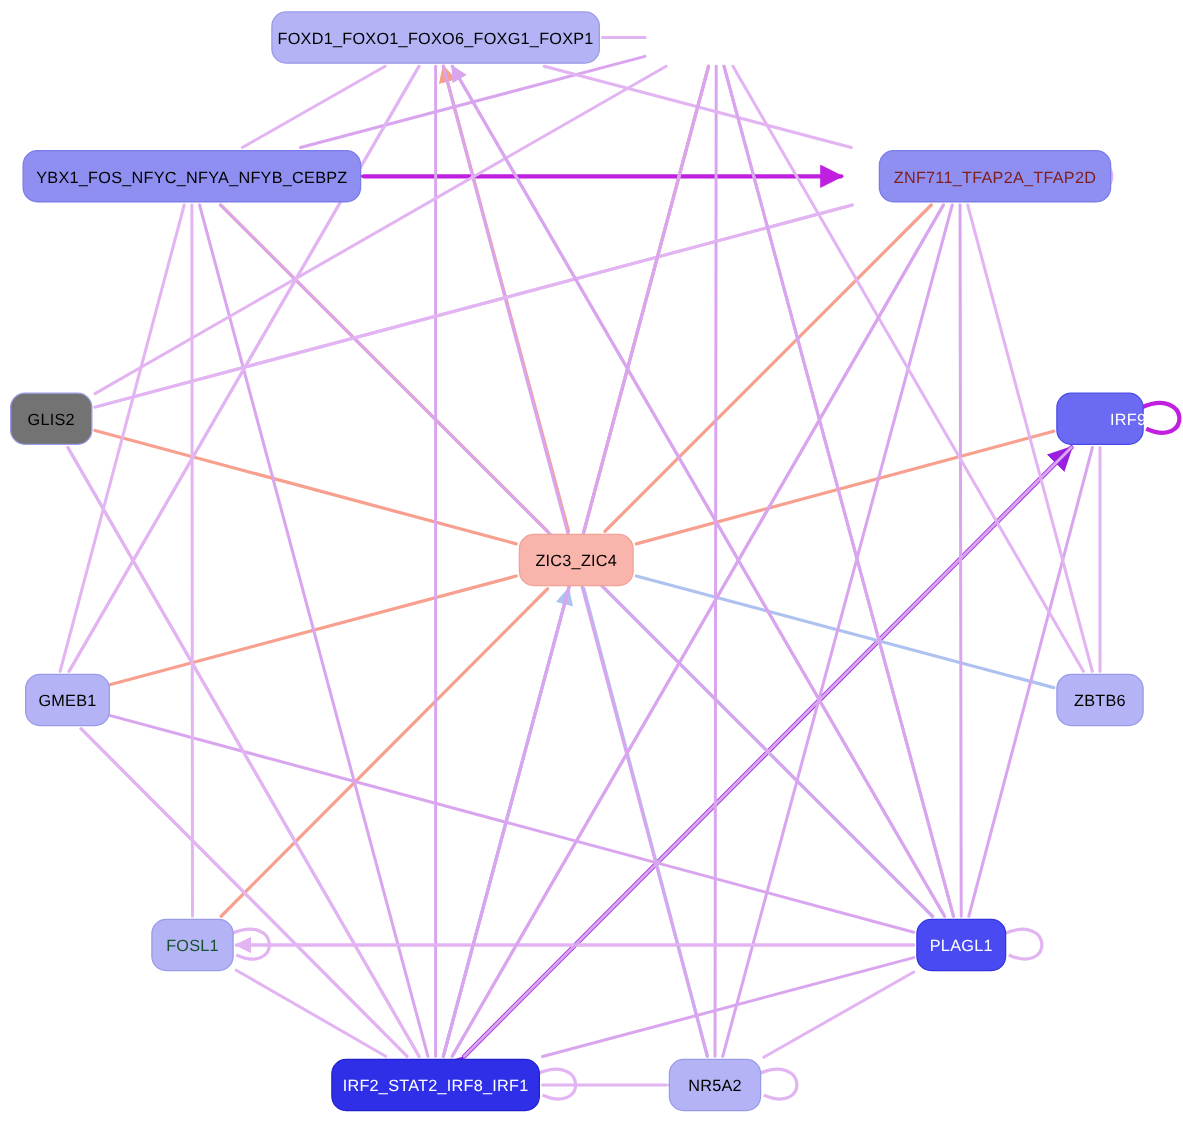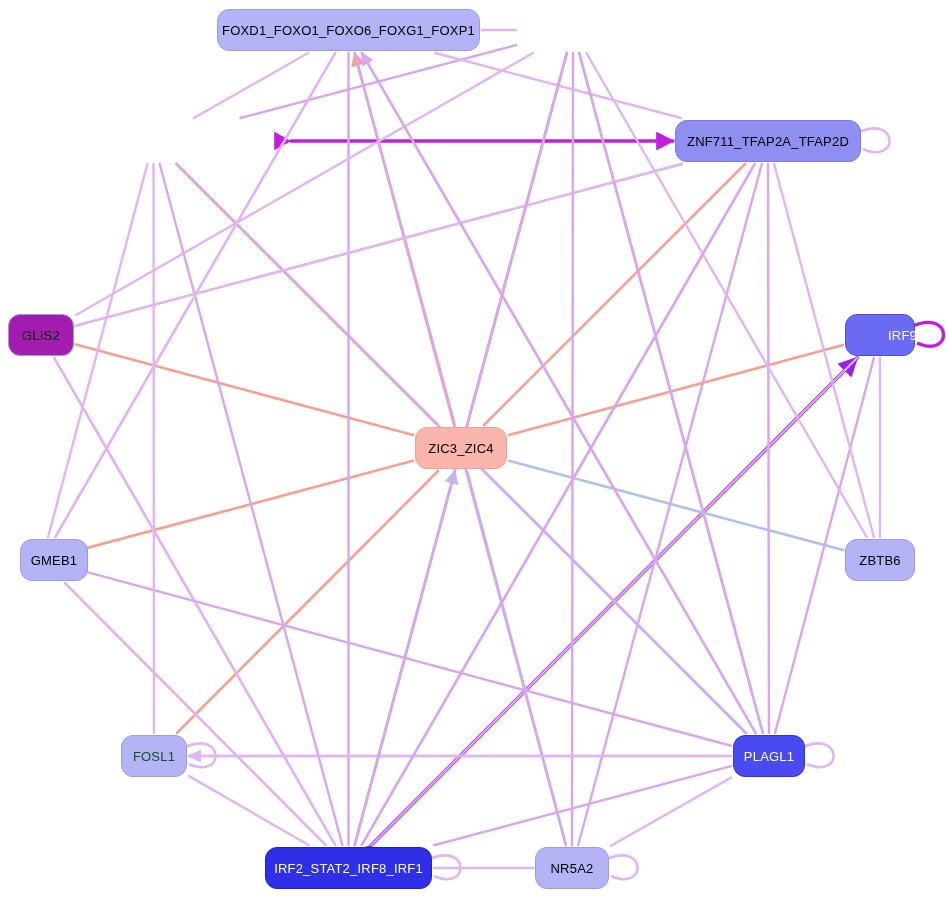--- a/index.html
+++ b/index.html
@@ -103,24 +103,27 @@
       <path d="M 859 132 C 899 115, 899 165, 863 149" fill="none" stroke="#e2b4f2" stroke-width="2.6" marker-end="url(##e2b4f2)"></path>
       <path d="M 913 326 C 953 309, 953 359, 917 343" fill="none" stroke="#c01fe0" stroke-width="3.4" marker-end="url(##c01fe0)"></path>
       <path d="M 185 747 C 225 730, 225 780, 189 764" fill="none" stroke="#e2b4f2" stroke-width="2.6" marker-end="url(##e2b4f2)"></path>
       <path d="M 803 747 C 843 730, 843 780, 807 764" fill="none" stroke="#e2b4f2" stroke-width="2.6" marker-end="url(##e2b4f2)"></path>
       <path d="M 430 859 C 470 842, 470 892, 434 876" fill="none" stroke="#e2b4f2" stroke-width="2.6" marker-end="url(##e2b4f2)"></path>
       <path d="M 607 859 C 647 842, 647 892, 611 876" fill="none" stroke="#e2b4f2" stroke-width="2.6" marker-end="url(##e2b4f2)"></path>
     </svg>
 <div class="node" style="left: 217px; top: 9px; width: 263px; height: 42px; background: rgb(179, 179, 245); border: 1px solid rgb(154, 154, 232); color: rgb(0, 0, 0);">
       <span>FOXD1_FOXO1_FOXO6_FOXG1_FOXP1</span>
     </div>
-    <div class="node" style="left: 675px; top: 120px; width: 186px; height: 42px; background: rgb(143, 143, 242); border: 1px solid rgb(122, 122, 232); color: #000000;">
+    <div class="node" style="left: 18px; top: 120px; width: 271px; height: 42px; background: rgb(143, 143, 242); border: 1px solid rgb(122, 122, 232); color: rgb(0, 0, 0);">
+      <span>YBX1_FOS_NFYC_NFYA_NFYB_CEBPZ</span>
+    </div>
+    <div class="node" style="left: 703px; top: 120px; width: 186px; height: 42px; background: rgb(143, 143, 242); border: 1px solid rgb(122, 122, 232); color: #7f1d1d;">
       <span>ZNF711_TFAP2A_TFAP2D</span>
     </div>
-    <div class="node" style="left: 8px; top: 314px; width: 66px; height: 42px; background: #a21caf; border: 1px solid rgb(154, 154, 232); color: rgb(0, 0, 0);">
+    <div class="node" style="left: 8px; top: 314px; width: 66px; height: 42px; background: #737373; border: 1px solid rgb(154, 154, 232); color: rgb(0, 0, 0);">
       <span>GLIS2</span>
     </div>
     <div class="node" style="left: 845px; top: 314px; width: 70px; height: 42px; background: rgb(106, 106, 242); border: 1px solid rgb(74, 74, 232); color: rgb(255, 255, 255); padding-left: 45px;">
       <span>IRF9</span>
     </div>
     <div class="node" style="left: 415px; top: 427px; width: 92px; height: 42px; background: rgb(249, 181, 171); border: 1px solid rgb(240, 163, 151); color: rgb(0, 0, 0);">
       <span>ZIC3_ZIC4</span>
     </div>
     <div class="node" style="left: 8px; top: 539px; width: 68px; height: 42px; background: rgb(179, 179, 245); border: 1px solid rgb(154, 154, 232); color: rgb(0, 0, 0); margin-left: 12px;">
       <span>GMEB1</span>

